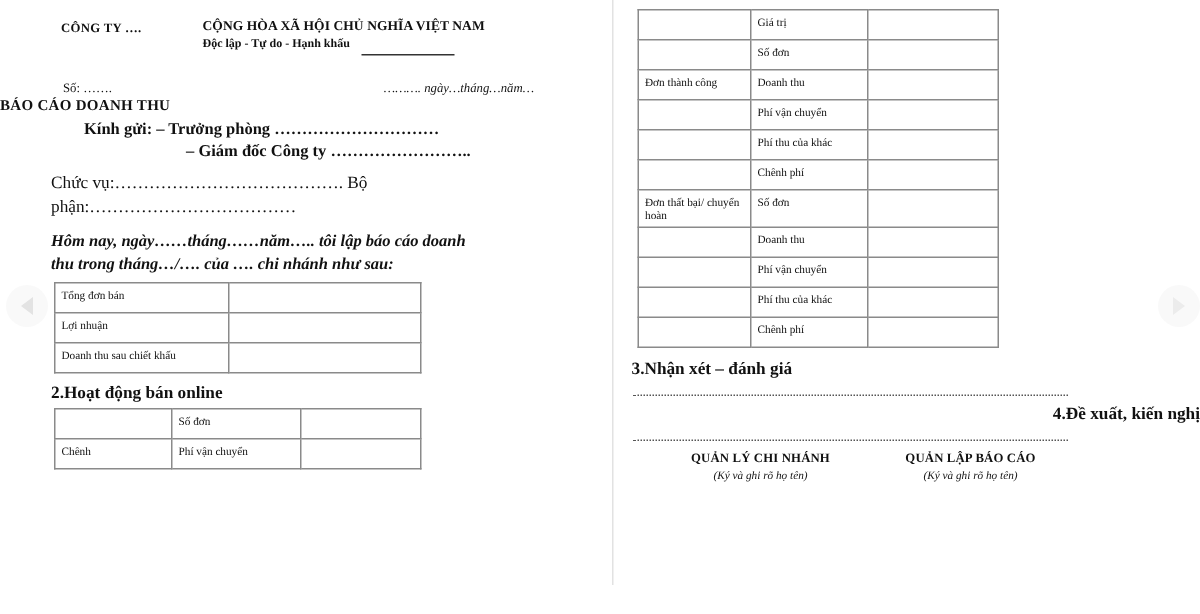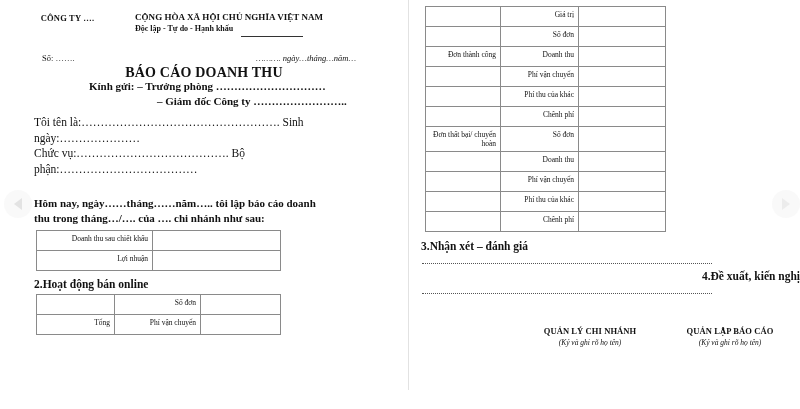--- a/index.html
+++ b/index.html
@@ -47,42 +47,42 @@
   .hdr-nation .l1 { font-weight: bold; font-size: 9px; letter-spacing: .05px; }
   .hdr-nation .l2 { font-weight: bold; font-size: 8px; margin-top: 2px; }
   .hdr-nation .rule {
     width: 62px; height: 1px; background: #333; margin: 3px auto 0;
   }
   .hdr-row2 { display: flex; margin-top: 16px; font-size: 8.5px; }
   .hdr-so { width: 150px; padding-left: 42px; }
   .hdr-date { flex: 1; text-align: right; padding-right: 52px; font-style: italic; }
 
   .doc-title {
-    text-align: center; font-weight: bold; font-size: 14px;
+    font-weight: bold; font-size: 10px;
     margin-top: 9px; letter-spacing: .2px;
   }
 
   .kinh-gui {
-    margin-top: 7px; padding-left: 89px; font-weight: bold; font-size: 11px;
+    margin-top: 7px; padding-left: 56px; font-weight: bold; font-size: 11px;
   }
   .kinh-gui .ln2 { padding-left: 68px; margin-top: 3px; }
 
   .field-block { margin-top: 8px; padding-left: 34px; font-size: 11.5px; line-height: 1.35; width: 330px; }
 
   .italic-note {
-    margin-top: 19px; padding-left: 34px; font-weight: bold;
+    margin-top: 8px; padding-left: 34px; font-style: italic; font-weight: bold;
     font-size: 11px; line-height: 1.35; width: 320px;
   }
 
   .sec-head { font-weight: bold; font-size: 11.5px; padding-left: 34px; margin-top: 7px; }
   .sec-head-r { font-weight: bold; font-size: 11.5px; padding-left: 12px; }
 
   
   table.frm {
-    border-collapse: collapse; table-layout: fixed; background: #fff; text-align: right;
+    border-collapse: collapse; table-layout: fixed; background: #fff;
   }
   table.frm td {
     border: 1px solid #8a8a8a; font-size: 7.5px;
     padding: 3px 4px; vertical-align: top; height: 20px;
   }
   .t1 { margin-left: 36px; margin-top: 4px; width: 244px; }
   .t1 td.c1 { width: 116px; } .t1 td.c2 { width: 128px; }
   .t1 td { height: 23px; }
 
   .t2 { margin-left: 36px; margin-top: 4px; width: 244px; }
@@ -94,21 +94,21 @@
   .t3 td { height: 23.5px; }
 
   
   .dotline {
     margin-left: 13px; width: 290px; border-bottom: 1px dotted #555;
     height: 1px; margin-top: 11px;
   }
   .sec3 { margin-top: 8px; }
   .sec4 { margin-top: 6px; text-align: right; }
 
-  .sign-row { display: flex; margin-top: 32px; padding-left: 28px; justify-content: flex-end; }
+  .sign-row { display: flex; margin-top: 6px; padding-left: 28px; }
   .sign-col { width: 140px; text-align: center; }
   .sign-col .t { font-weight: bold; font-size: 8.5px; letter-spacing: .1px; }
   .sign-col .s { font-style: italic; font-size: 7.5px; margin-top: 2px; }
 </style>
 </head>
 <body>
 
 <div id="viewer">
 
   <div class="page-divider"></div>
@@ -132,51 +132,54 @@
 
     <div class="doc-title" style="position:absolute;top:56px;left:0;width:408px;">BÁO CÁO DOANH THU</div>
 
     <div style="position:absolute;top:73px;left:0;width:408px;">
       <div class="kinh-gui">
         <div class="ln1">Kính gửi: – Trưởng phòng …………………………</div>
         <div class="ln2">– Giám đốc Công ty ……………………..</div>
       </div>
 
       <div class="field-block">
-        <div>Tôi tên là:……………………………………………. Sinh ngày:…………………</div>
         <div>Chức vụ:…………………………………. Bộ phận:………………………………</div>
       </div>
 
       <div class="italic-note">Hôm nay, ngày……tháng……năm…..  tôi lập báo cáo doanh thu trong  tháng…/…. của …. chi nhánh như sau:</div>
 
 
       <table class="frm t1">
         <tbody>
           <tr>
+            <td class="c1">Tổng đơn bán</td>
+            <td class="c2"></td>
+          </tr>
+          <tr>
+            <td class="c1">Lợi nhuận</td>
+            <td class="c2"></td>
+          </tr>
+          <tr>
             <td class="c1">Doanh thu sau chiết khấu</td>
-            <td class="c2"></td>
-          </tr>
-          <tr>
-            <td class="c1">Lợi nhuận</td>
             <td class="c2"></td>
           </tr>
         </tbody>
       </table>
 
       <div class="sec-head">2.Hoạt động bán online</div>
 
       <table class="frm t2">
         <tbody>
           <tr>
             <td class="c1"></td>
             <td class="c2">Số đơn</td>
             <td class="c3"></td>
           </tr>
           <tr>
-            <td class="c1">Tổng</td>
+            <td class="c1">Chênh</td>
             <td class="c2">Phí vận chuyển</td>
             <td class="c3"></td>
           </tr>
         </tbody>
       </table>
     </div>
   </div>
 
   <div class="page page-right">
 

